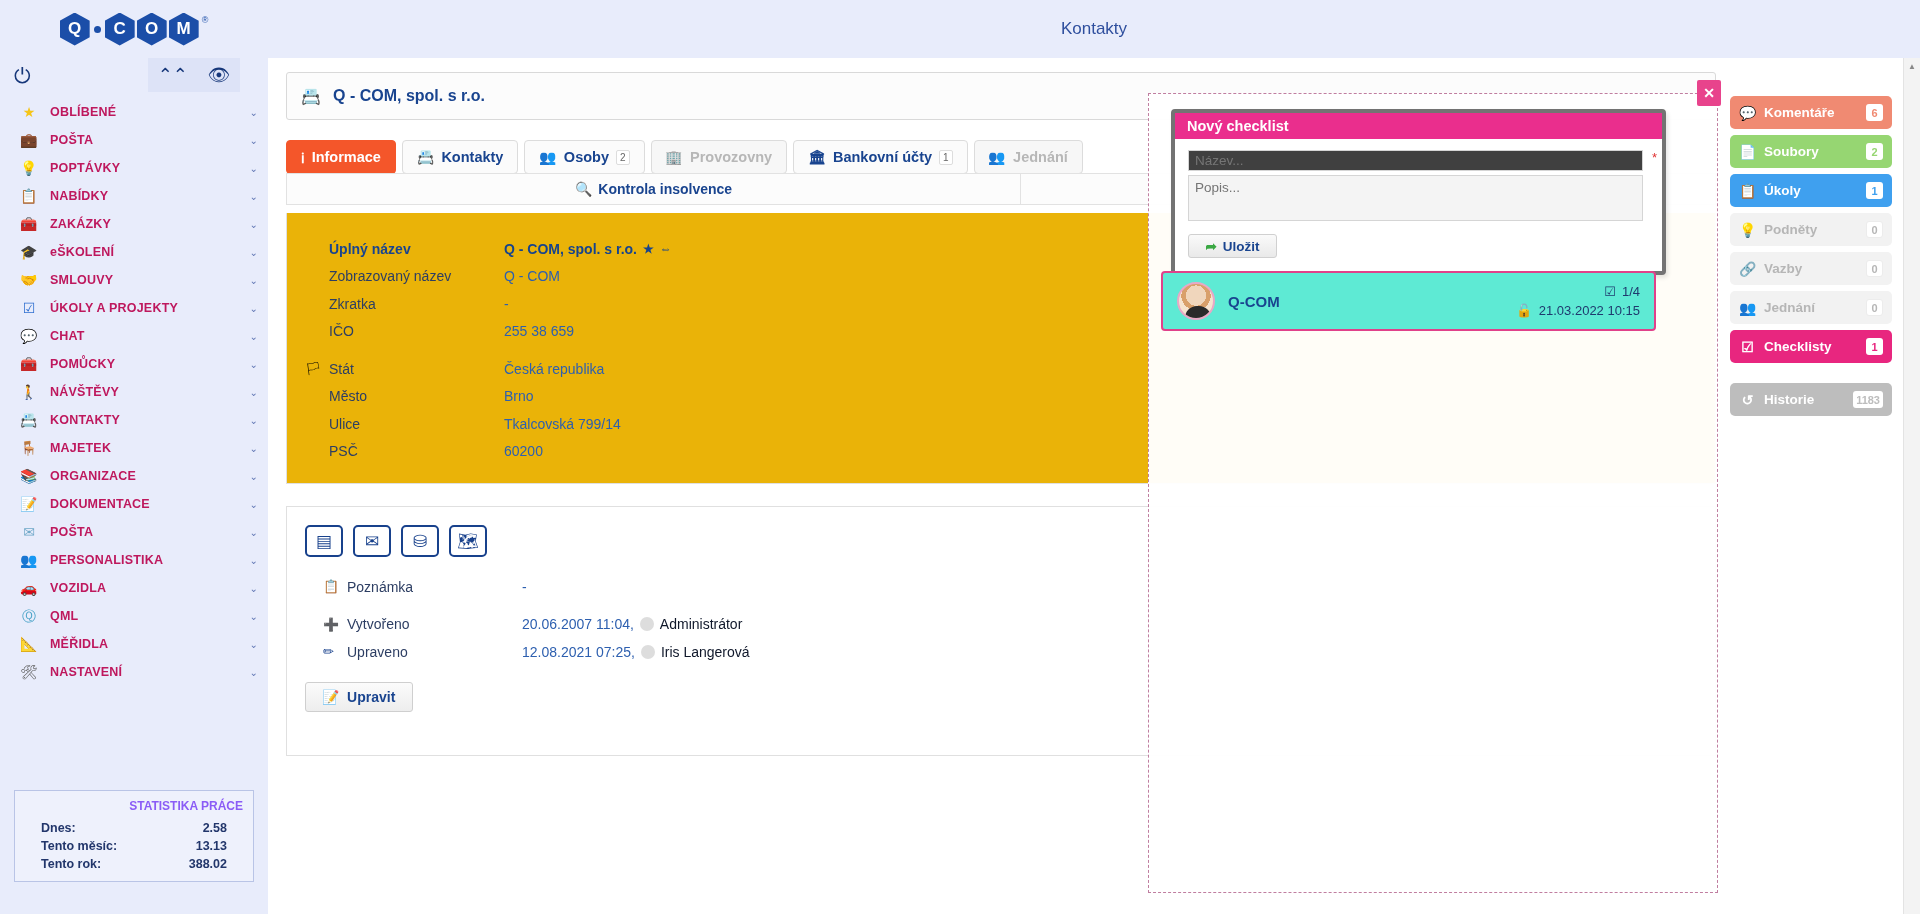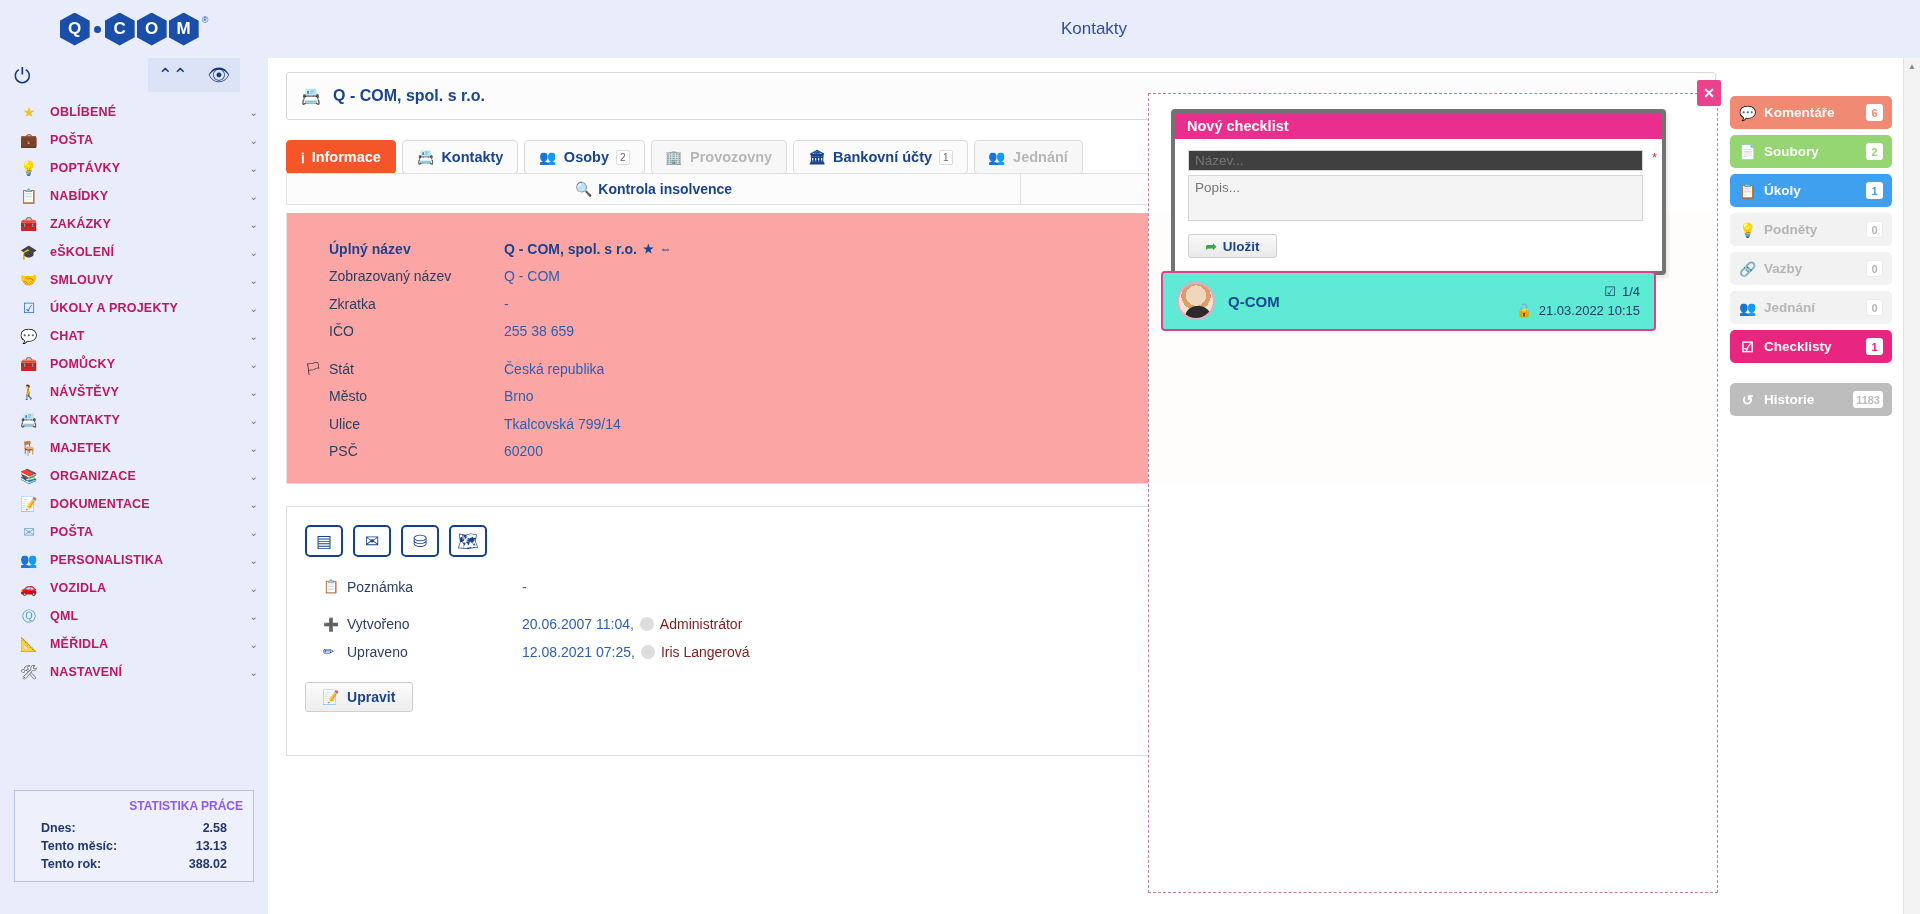--- a/index.html
+++ b/index.html
@@ -126,21 +126,21 @@
     font-size: 14px; font-weight: bold; color: #19448f; gap: 6px;
   }
   .subbar .c1 { width: 735px; }
   .subbar .c2 { width: 200px; margin-left: -1px; }
   .subbar .c3 { width: 497px; margin-left: -1px; }
 
   
   .infopanel {
     width: 1430px; margin-top: 8px; min-height: 270px;
     border: 1px solid #e0e0e0; border-top: none;
-    position: relative; padding: 22px 0 18px 0; background: #fca5a5;
+    position: relative; padding: 22px 0 18px 0; background: #eab308;
   }
   .frow { display: flex; align-items: center; height: 27.5px; padding-left: 18px; }
   .frow .f-ico { width: 24px; font-size: 13px; }
   .frow .f-lbl {
     width: 175px; font-size: 14px; color: #2d3e63;
   }
   .frow.bold .f-lbl { font-weight: bold; color: #19448f; }
   .frow .f-val { font-size: 14px; color: #2d5faf; display: flex; align-items: center; gap: 6px; }
   .frow.bold .f-val { font-weight: bold; color: #16438d; }
   .frow.gap { margin-top: 10px; }
@@ -156,21 +156,21 @@
   .lowerpanel {
     width: 1430px; margin-top: 22px; height: 250px;
     border: 1px solid #e0e0e0; background: #fff; padding: 18px 0 0 18px;
   }
   .iconbtns { display: flex; gap: 10px; margin-bottom: 16px; }
   .iconbtn {
     width: 38px; height: 32px; border: 2px solid #18418c; border-radius: 5px;
     display: flex; align-items: center; justify-content: center;
     color: #18418c; font-size: 17px; background: #fff; cursor: pointer;
   }
-  .ghost { color: #7f1d1d; }
+  .ghost { color: #0f172a; }
   .editbtn {
     margin-top: 16px; width: 108px; height: 30px;
     background: linear-gradient(#fbfbfb,#ededed); border: 1px solid #cfcfcf;
     border-radius: 3px; display: flex; align-items: center; justify-content: center;
     gap: 7px; font-size: 14px; font-weight: bold; color: #19448f; cursor: pointer;
   }
 
   
   .rail {
     position: absolute; right: 28px; top: 96px;

